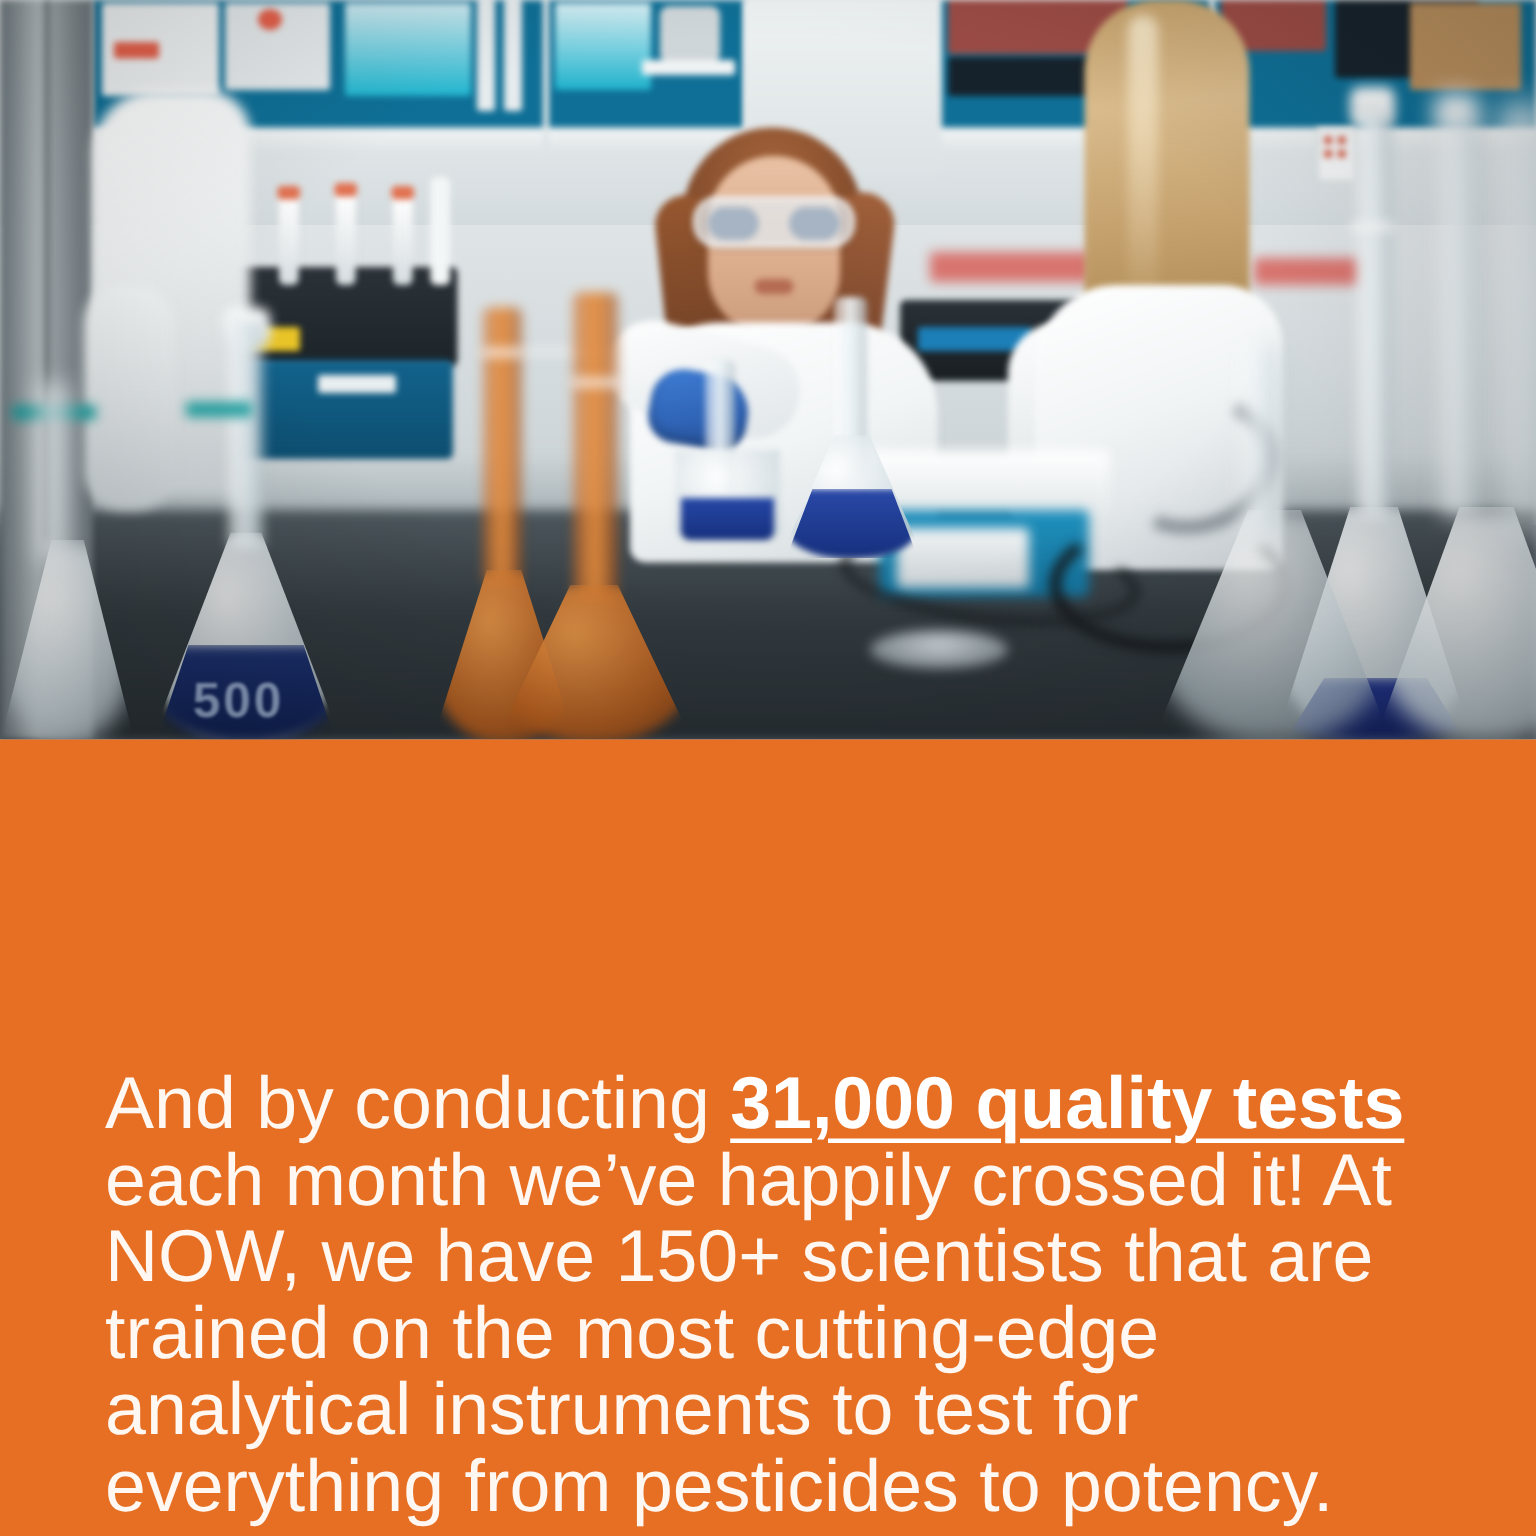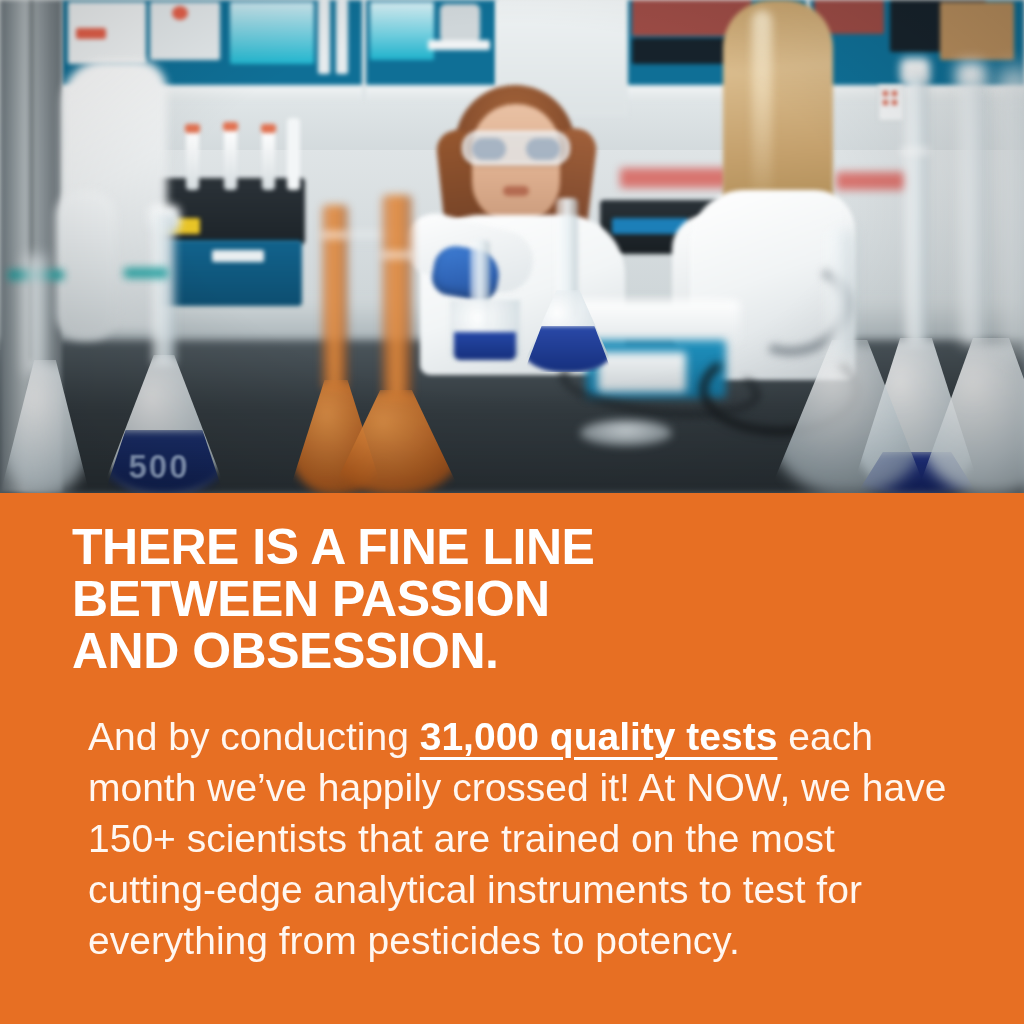--- a/index.html
+++ b/index.html
@@ -181,22 +181,22 @@
     position:absolute; left:0; top:493px; width:1024px; height:531px;
     background:#E76F23;
   }
   #headline {
     position:absolute; left:72px; top:28px; width:900px;
     color:#ffffff; font-weight:700; font-size:50px; line-height:52px;
     letter-spacing:-0.5px; white-space:pre-line;
     font-family:"Liberation Sans", sans-serif;
   }
   #body {
-    position:absolute; left:88px; top:218px; width:880px;
-    color:#FFF7F1; font-weight:400; font-size:39px; line-height:51px;
+    position:absolute; left:70px; top:218px; width:880px;
+    color:#FFF7F1; font-weight:400; font-size:49px; line-height:51px;
     font-family:"Liberation Sans", sans-serif;
   }
   #body .hl { font-weight:700; text-decoration:underline; text-underline-offset:7px;
     text-decoration-thickness:3px; color:#ffffff; }
 </style>
 </head>
 <body>
 
 <div id="poster">
 
@@ -329,19 +329,16 @@
     <div class="ph cl-cap blur-xhard" style="left:1000px;top:70px;width:28px;height:24px;"></div>
     <div class="ph cl-neck blur-xhard" style="left:1004px;top:86px;width:24px;height:270px;"></div>
 
     <div class="ph blur-hard" style="left:768px;top:340px;width:160px;height:155px;background:radial-gradient(ellipse at 40% 25%,rgba(255,255,255,.8),rgba(195,209,216,.7) 55%,rgba(130,148,158,.6));border-radius:0 0 46% 46%;clip-path:polygon(40% 0,62% 0,100% 100%,0 100%);"></div>
     <div class="ph cl-neck blur-hard" style="left:828px;top:230px;width:26px;height:125px;"></div>
 
     <div class="ph vign"></div>
   </div>
 
   <div id="panelblock">
-    <h1 id="headline">THERE IS A FINE LINE
-BETWEEN PASSION
-AND OBSESSION.</h1>
     <p id="body"><span>And by conducting </span><span class="hl">31,000 quality tests</span><span> each month we’ve happily crossed it! At NOW, we have 150+ scientists that are trained on the most cutting-edge analytical instruments to test for everything from pesticides to potency.</span></p>
   </div>
 
 </div>
 
 </body></html>

